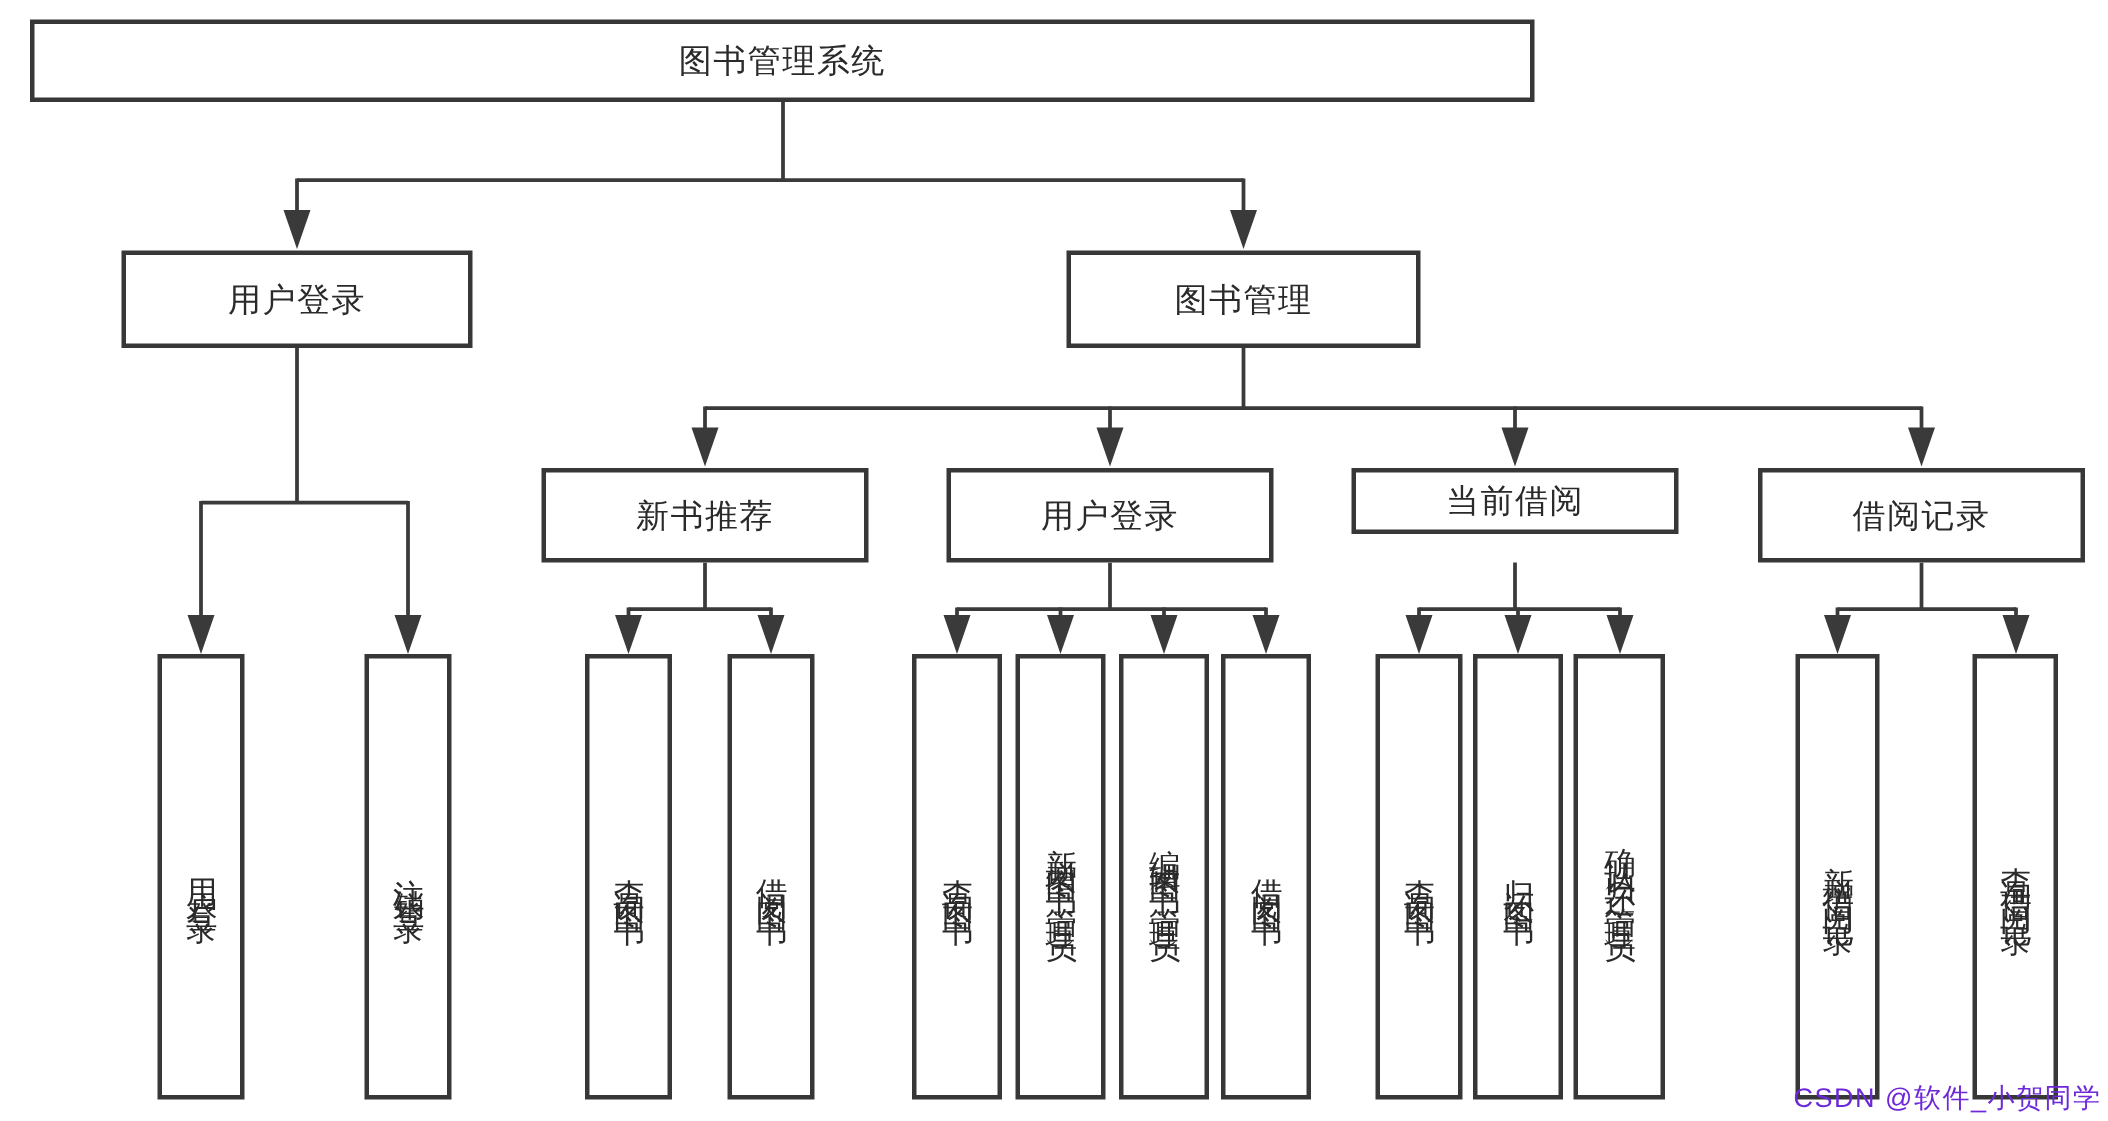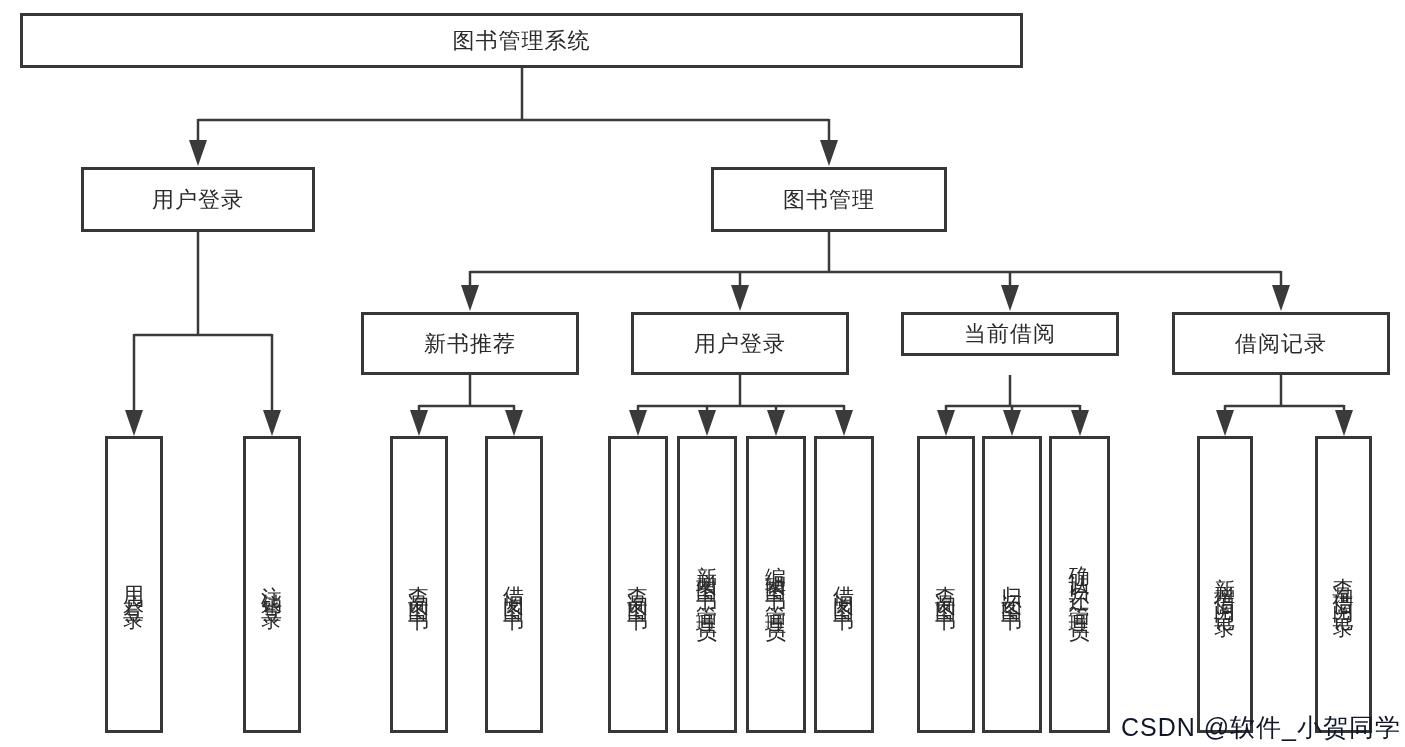--- a/index.html
+++ b/index.html
@@ -27,22 +27,22 @@
   .v-node span{
     writing-mode:vertical-rl;
     text-orientation:mixed;
     font-size:21px;
     letter-spacing:8px;
     line-height:1;
   }
   .watermark{
     position:absolute;
     right:4px;bottom:3px;
-    font-size:25px;
-    color:#0f172a;
+    font-size:18px;
+    color:#6d28d9;
     letter-spacing:1px;
     white-space:nowrap;
   }
 </style>
 </head>
 <body>
 
 <div class="canvas">
 
   <svg class="connectors" viewBox="0 0 1405 747" xmlns="http://www.w3.org/2000/svg">

